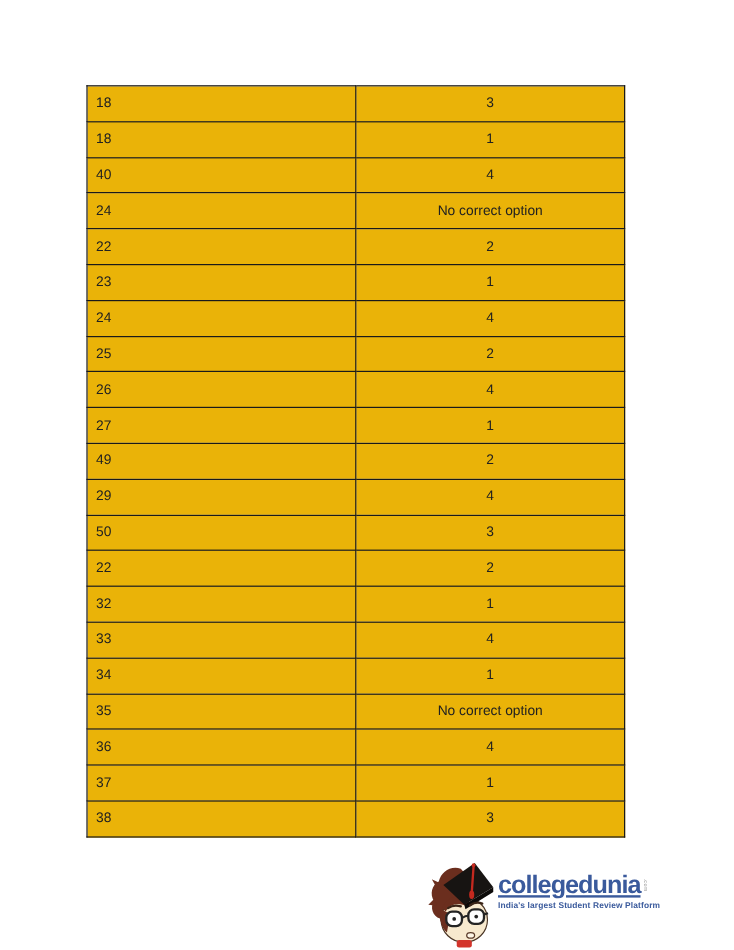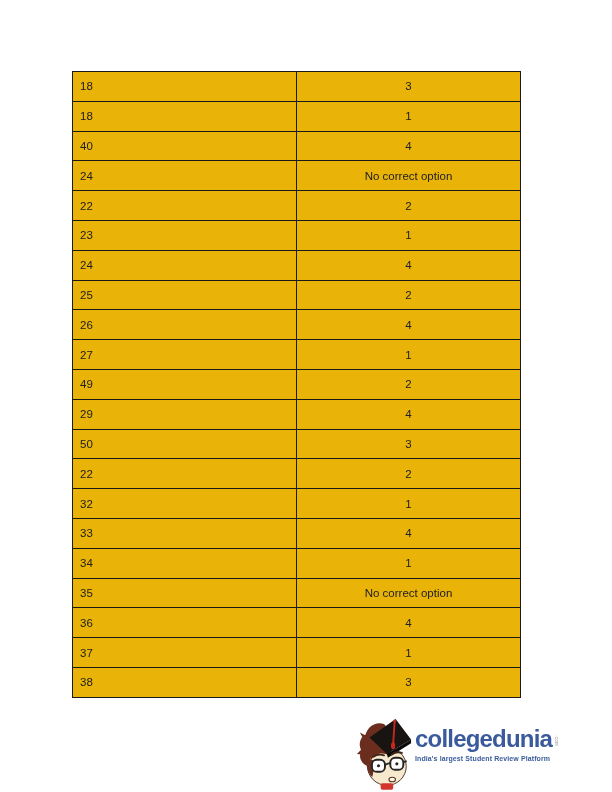--- a/index.html
+++ b/index.html
@@ -32,25 +32,26 @@
   .logo {
     position:absolute;
     left:355px; top:711px;
     display:flex;
     align-items:flex-start;
   }
   .mascot { width:58px; height:79px; flex:0 0 auto; }
   .logo-text { margin-left:2px; padding-top:16px; }
   .wordmark-row { display:flex; align-items:flex-end; line-height:1; }
   .wordmark {
-    font-size:24px;
+    font-size:21px;
     font-weight:bold;
     letter-spacing:-0.8px;
     color:#3a5a9c;
     line-height:1;
+    text-decoration:underline;
   }
   .dotcom {
     writing-mode:vertical-rl;
     font-size:4.6px;
     color:#8f8f8f;
     letter-spacing:0.3px;
     margin-left:1px;
     height:16px;
     overflow:hidden;
   }

